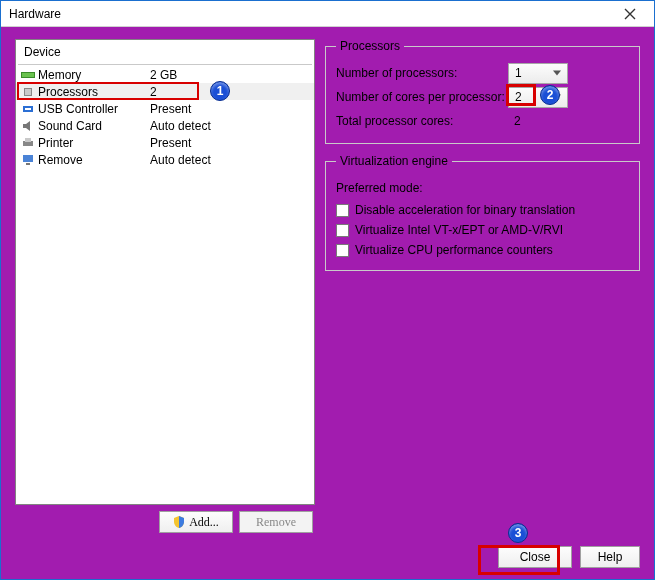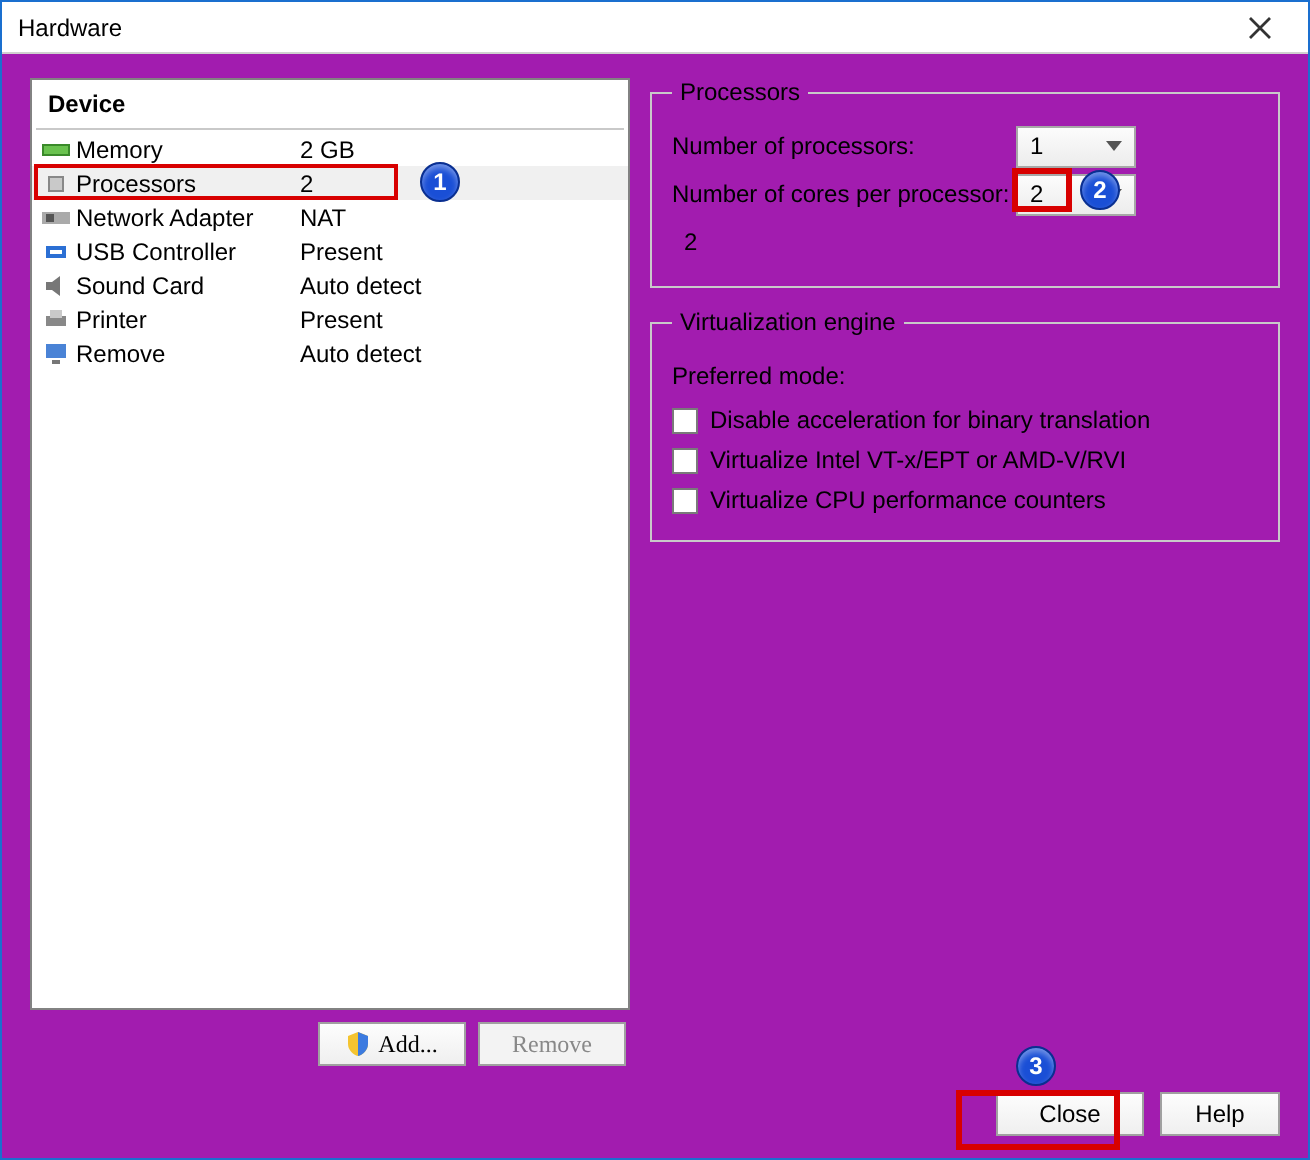--- a/index.html
+++ b/index.html
@@ -49,21 +49,21 @@
   }
   .device-box {
     flex: 1;
     border: 1px solid #828282;
     background: #fff;
     overflow: hidden;
   }
   .device-header {
     display: flex;
     padding: 5px 4px 5px 4px;
-    font-weight: bold;
+    font-weight: normal;
   }
   .device-header .col-dev { width: 132px; padding-left: 4px; }
   .device-header .col-sum { flex:1; }
   .hr { height:1px; background:#c9c9c9; margin:0 2px 1px 2px; }
   .device-row {
     display: flex;
     align-items: center;
     height: 17px;
     padding: 0 2px 0 4px;
     position: relative;
@@ -204,30 +204,20 @@
               <svg width="12" height="12">
                 <rect x="2" y="2" width="8" height="8" fill="#888"></rect>
                 <rect x="3" y="3" width="6" height="6" fill="#c9c9c9"></rect>
               </svg>
             </span>
           <span class="dev-name">Processors</span>
           <span class="dev-sum">2</span>
         </div>
         <div class="device-row">
           <span class="dev-icon">
-              <svg width="14" height="10">
-                <rect x="0" y="2" width="14" height="6" fill="#aaa"></rect>
-                <rect x="2" y="3" width="4" height="4" fill="#555"></rect>
-              </svg>
-            </span>
-          <span class="dev-name">Network Adapter</span>
-          <span class="dev-sum">NAT</span>
-        </div>
-        <div class="device-row">
-          <span class="dev-icon">
               <svg width="12" height="12">
                 <rect x="1" y="3" width="10" height="6" fill="#2b6fd4"></rect>
                 <rect x="3" y="5" width="6" height="2" fill="#fff"></rect>
               </svg>
             </span>
           <span class="dev-name">USB Controller</span>
           <span class="dev-sum">Present</span>
         </div>
         <div class="device-row">
           <span class="dev-icon">
@@ -294,20 +284,21 @@
           <span class="lbl">Number of cores per processor:</span>
           <span class="val">
               <span class="combo narrow">
                 <span>2</span>
               </span>
             </span>
           <div class="red-outline" style="left:170px; top:-1px; width:30px; height:22px;"></div>
           <div class="callout" style="left:204px; top:0px;">2</div>
         </div>
         <div class="form-row">
+          <span class="lbl">Total processor cores:</span>
           <span class="val static-val">2</span>
         </div>
       </fieldset>
 
       <fieldset class="group">
         <legend>Virtualization engine</legend>
         <div class="form-row">
           <span class="lbl" style="flex:0 0 92px;">Preferred mode:</span>
         </div>
         <div class="chk-row">

